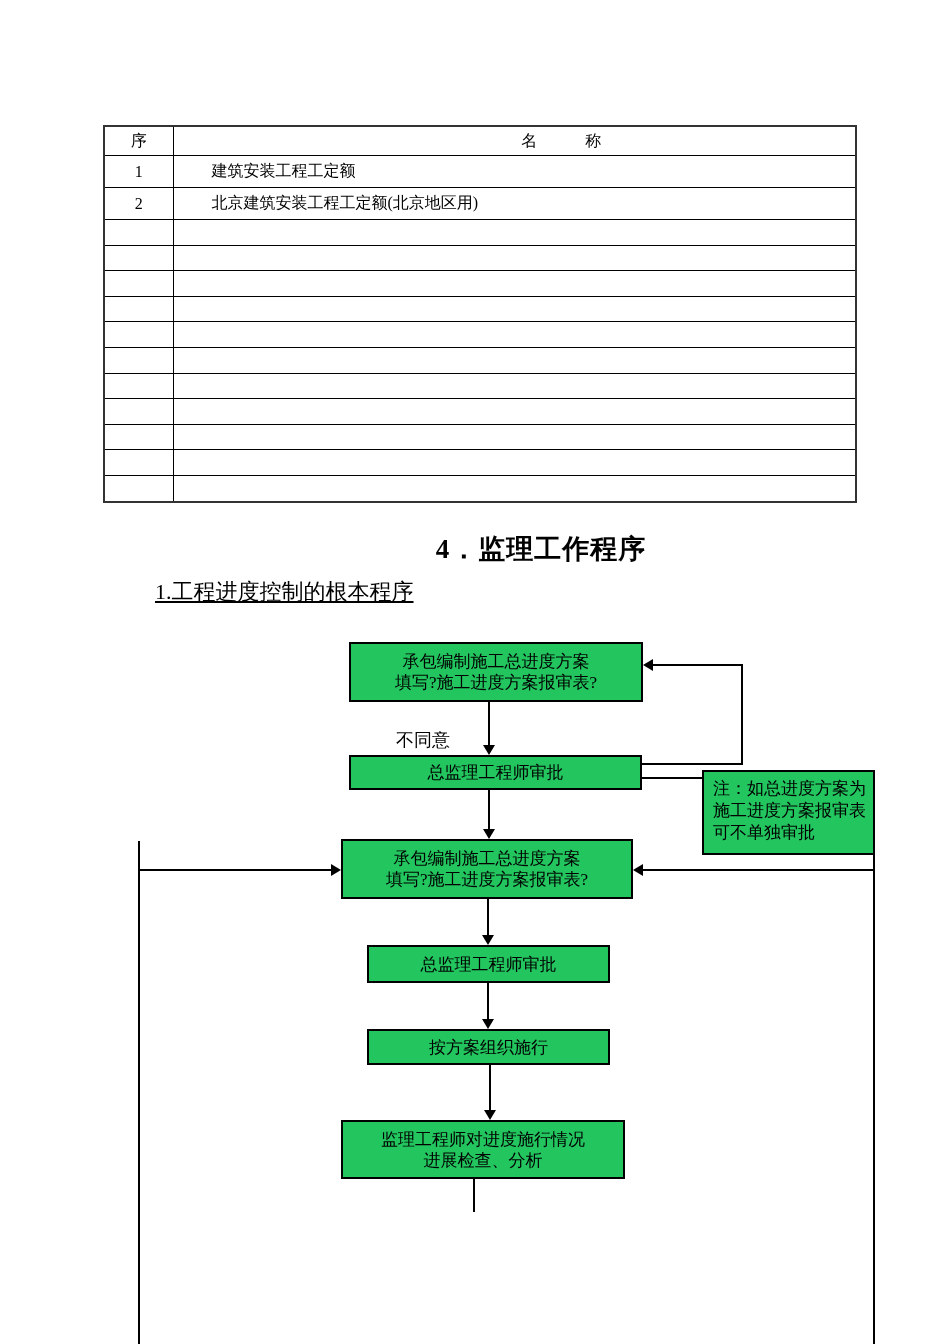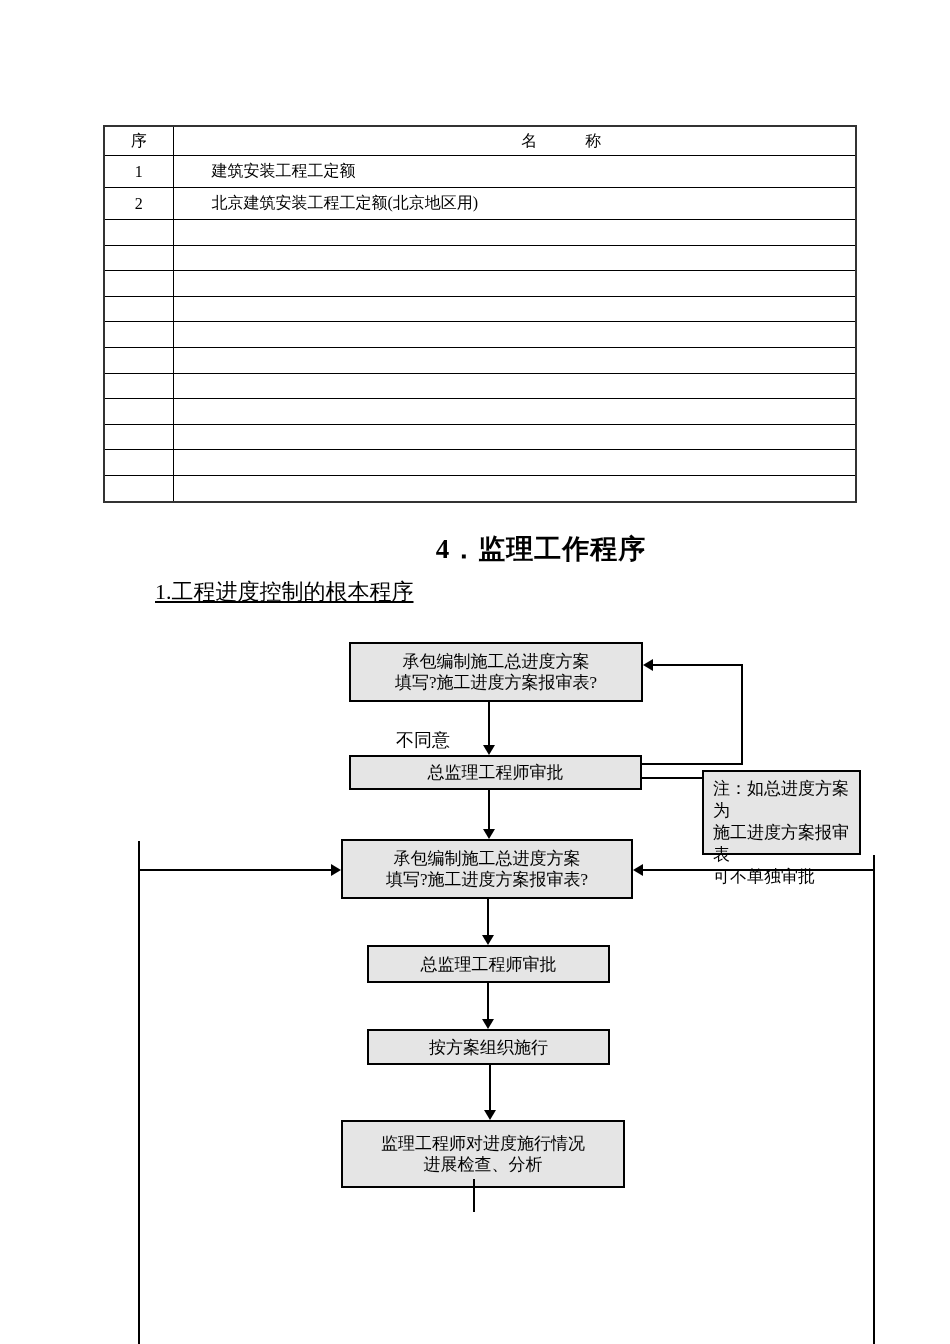--- a/index.html
+++ b/index.html
@@ -39,34 +39,34 @@
     font-size:27px;font-weight:bold;letter-spacing:1px;
   }
   .section-subtitle{
     position:absolute;left:155px;top:577px;
     font-size:22px;
     text-decoration:underline;
   }
   
   .box{
     position:absolute;
-    border:2px solid #000;background:#e5e5e5;
+    border:2px solid #000;background:#22c55e;
     display:flex;flex-direction:column;align-items:center;justify-content:center;
     font-size:17px;line-height:21px;text-align:center;
     box-sizing:border-box;
   }
   .box span{display:block;}
   .box-1{left:349px;top:642px;width:294px;height:60px;}
   .box-2{left:349px;top:755px;width:293px;height:35px;}
   .box-3{left:341px;top:839px;width:292px;height:60px;}
   .box-4{left:367px;top:945px;width:243px;height:38px;}
   .box-5{left:367px;top:1029px;width:243px;height:36px;}
-  .box-6{left:341px;top:1120px;width:284px;height:68px;}
+  .box-6{left:341px;top:1120px;width:284px;height:59px;}
   .note-box{
-    left:702px;top:770px;width:159px;height:85px;
+    left:702px;top:770px;width:173px;height:85px;
     align-items:flex-start;justify-content:flex-start;
     text-align:left;padding:6px 2px 0 9px;line-height:22px;
   }
   .flow-label{
     position:absolute;left:396px;top:728px;
     font-size:18px;
   }
   .vline,.hline{position:absolute;background:#000;}
   .vline{width:2px;}
   .hline{height:2px;}

